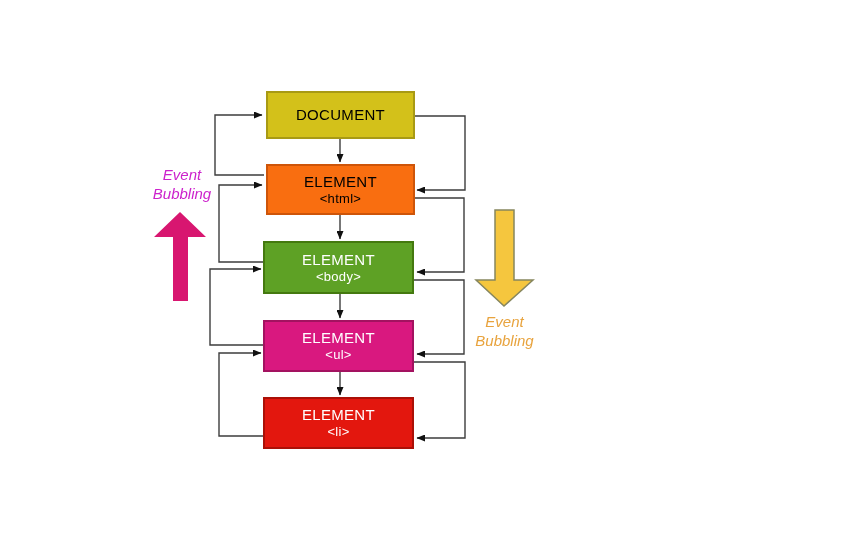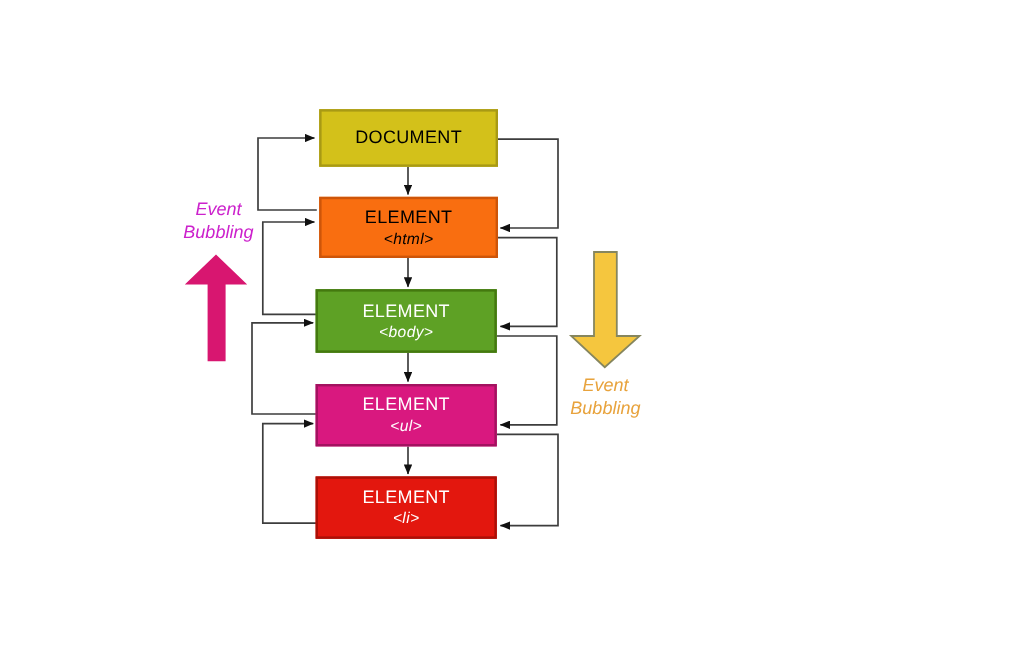--- a/index.html
+++ b/index.html
@@ -21,21 +21,21 @@
     box-sizing: border-box;
     border: 2px solid #c2410c;
     display: flex;
     flex-direction: column;
     align-items: center;
     justify-content: center;
     text-align: center;
     letter-spacing: 0.3px;
   }
   .node .line1 { font-size: 15px; line-height: 18px; }
-  .node .line2 { font-size: 13px; line-height: 16px; font-style: italic; }
+  .node .line2 { font-size: 13px; line-height: 16px; }
   .node-document { left: 266px; top: 91px;  width: 149px; height: 48px; }
   .node-html     { left: 266px; top: 164px; width: 149px; height: 51px; }
   .node-body     { left: 263px; top: 241px; width: 151px; height: 53px; }
   .node-ul       { left: 263px; top: 320px; width: 151px; height: 52px; }
   .node-li       { left: 263px; top: 397px; width: 151px; height: 52px; }
   .side-label {
     position: absolute;
     text-align: center;
     font-size: 15px;
     line-height: 19px;

